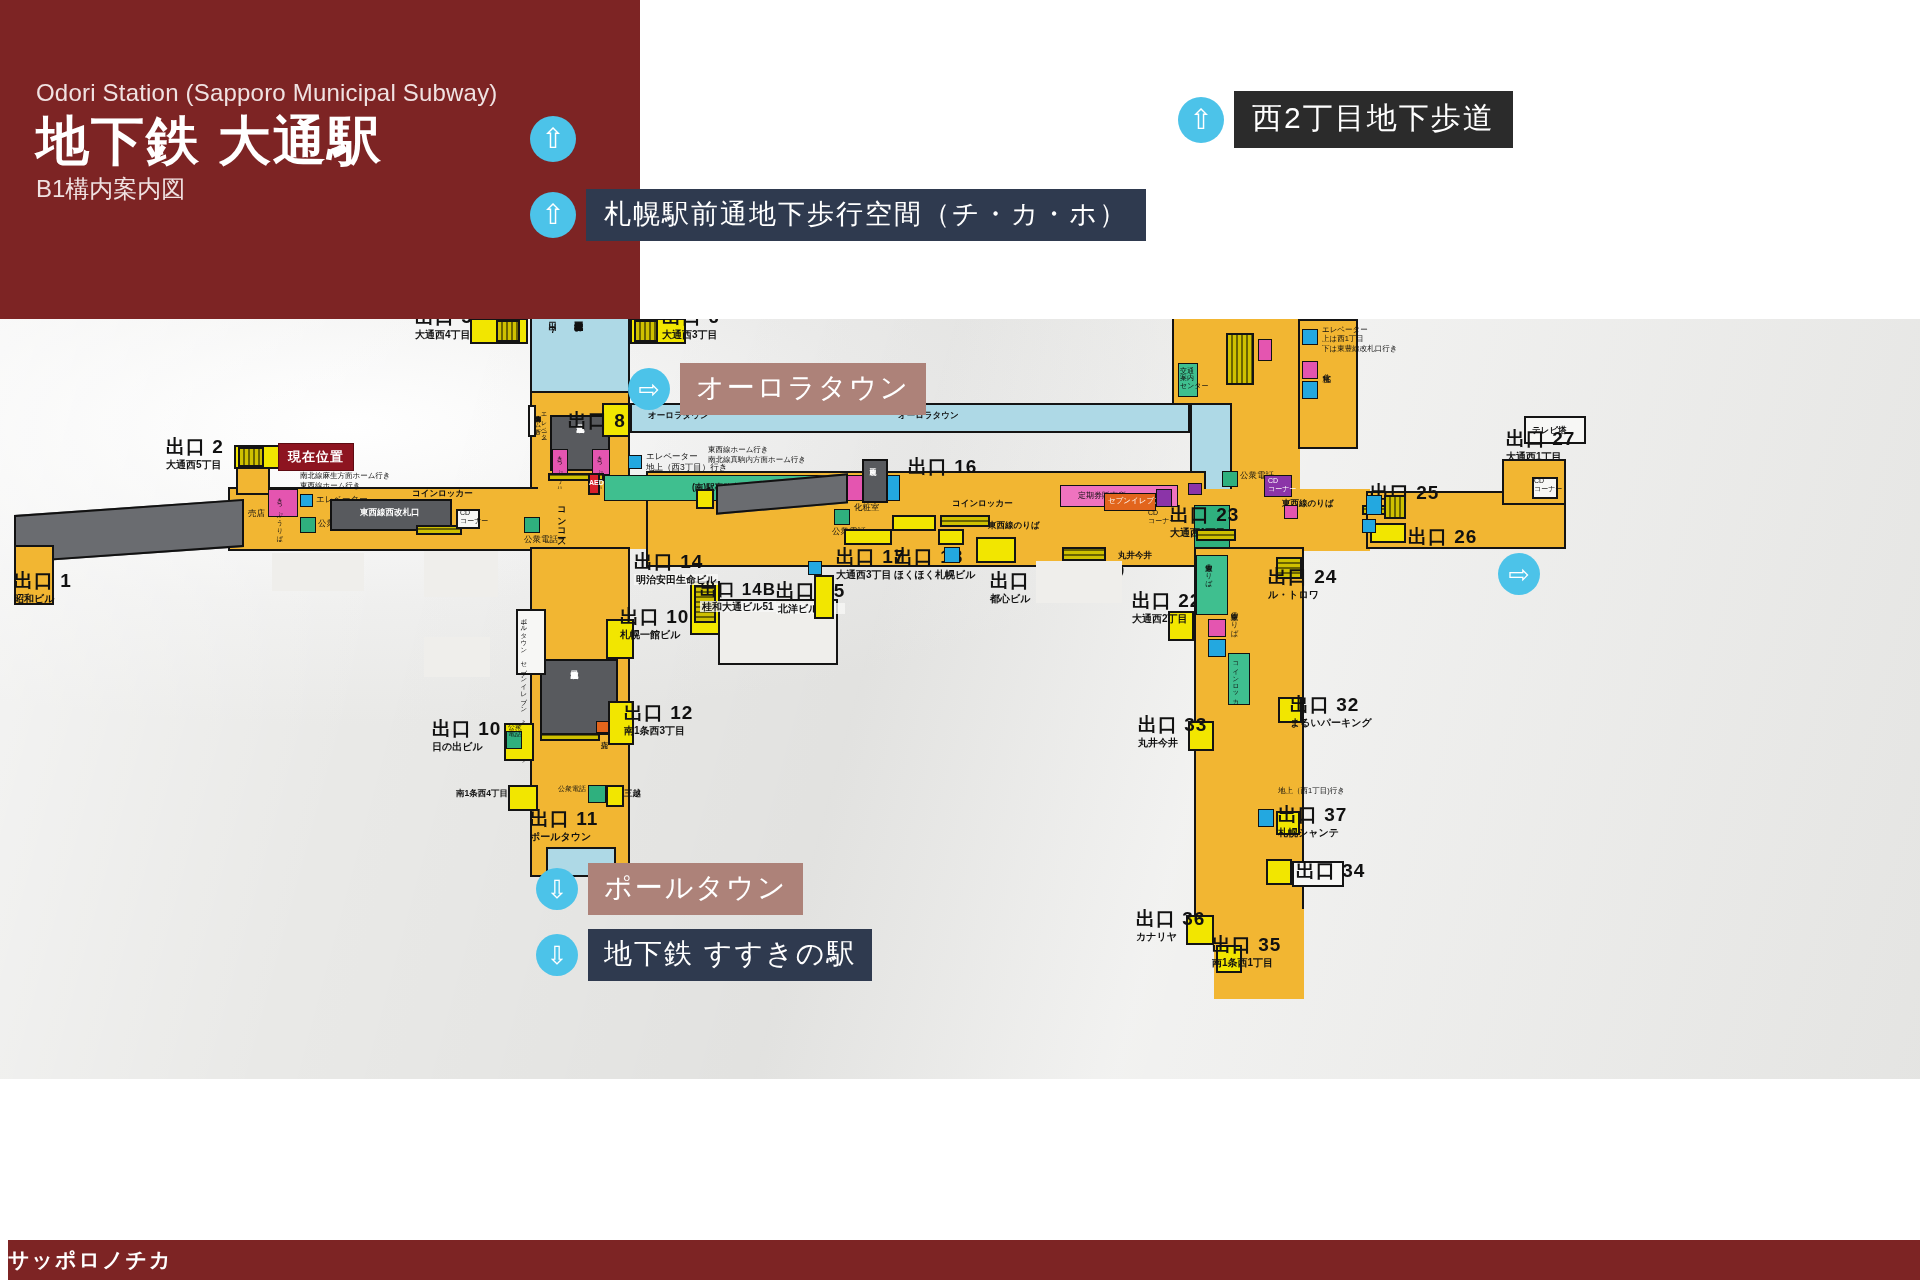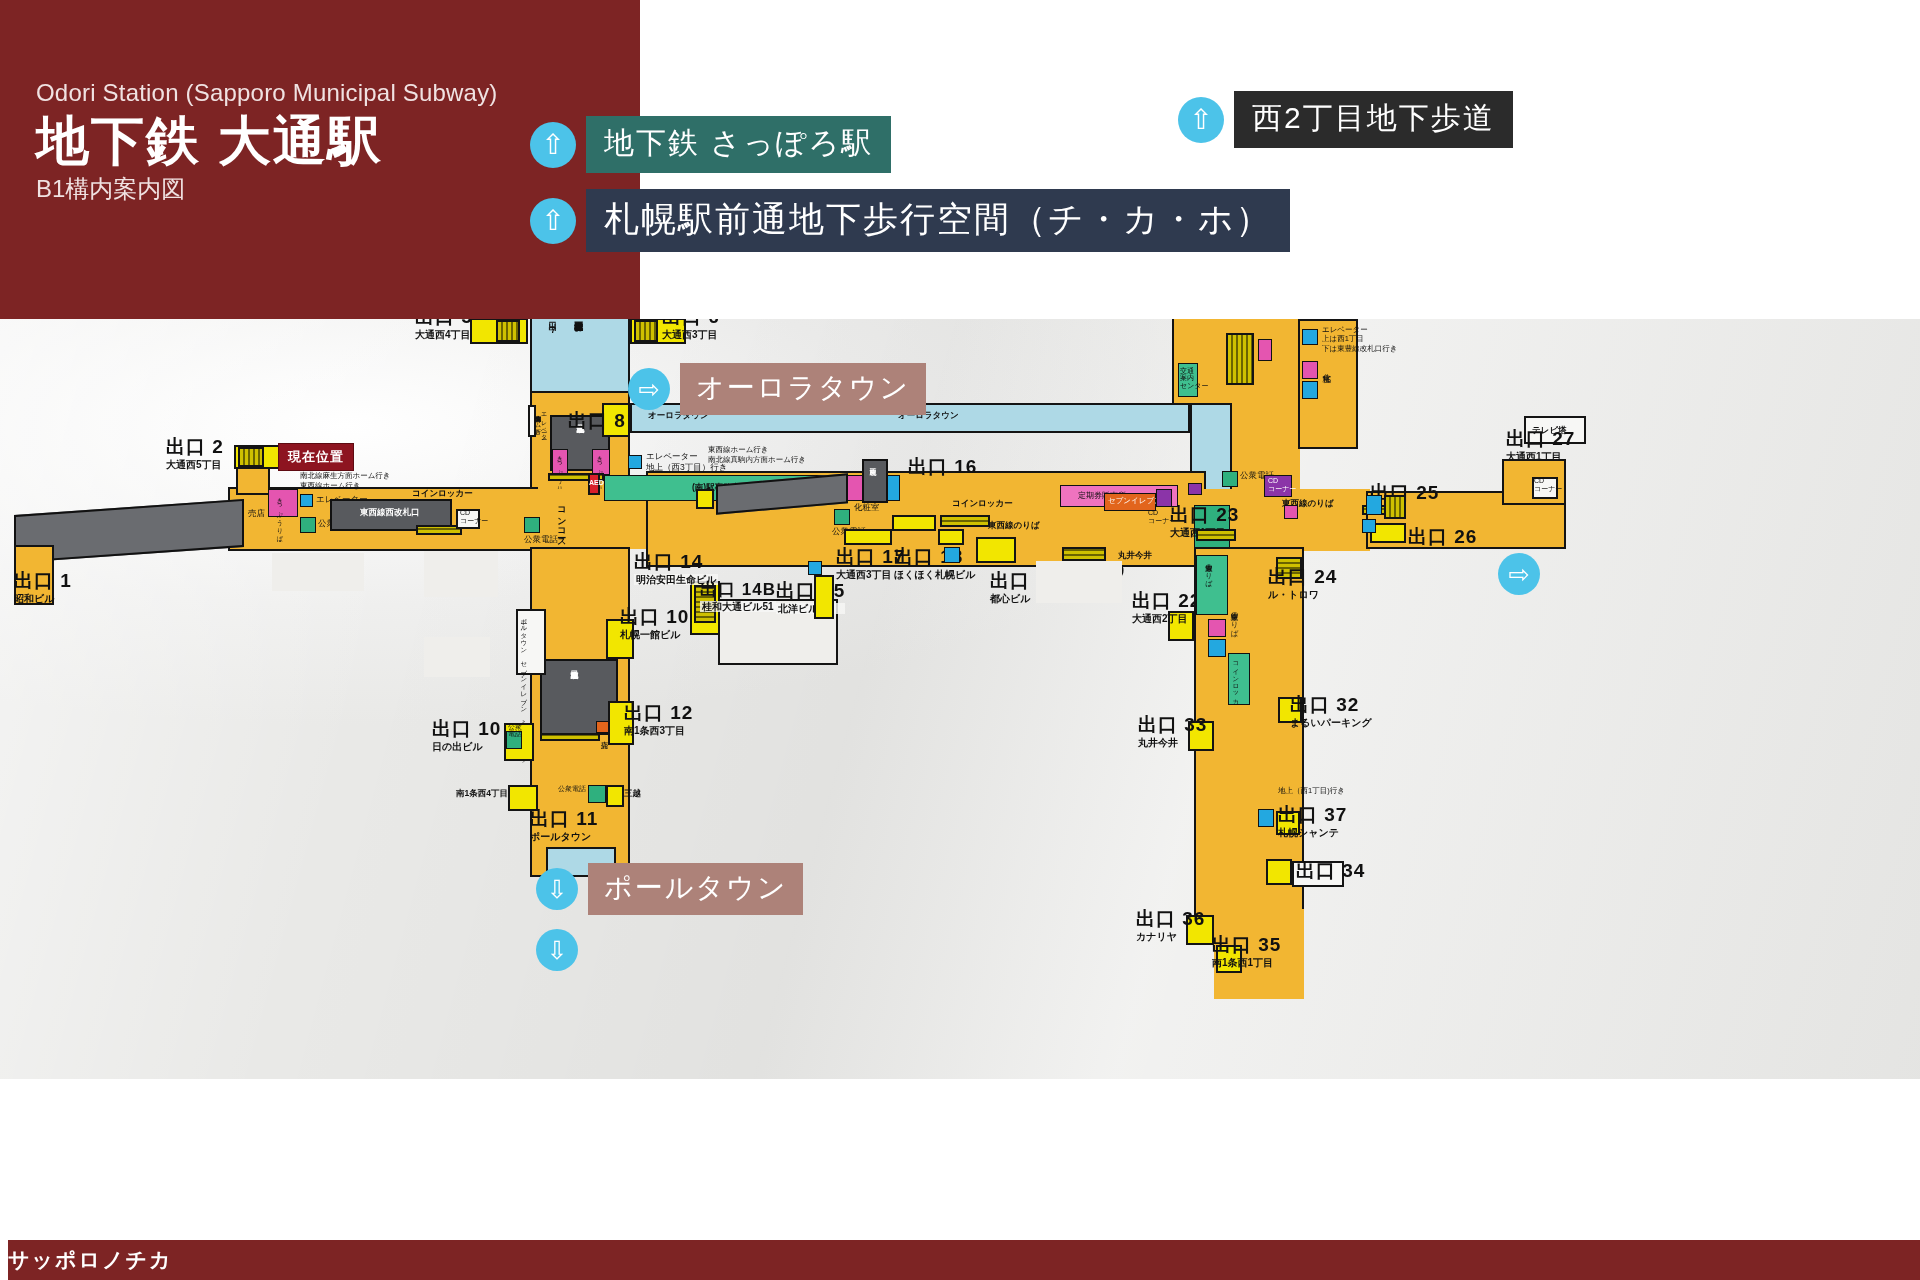--- a/index.html
+++ b/index.html
@@ -34,21 +34,21 @@
   .dir-circle {
     width: 46px; height: 46px; border-radius: 50%;
     background: #4cc3e9; flex: 0 0 auto;
     display: flex; align-items: center; justify-content: center;
     color: #fff; font-size: 28px; line-height: 1;
   }
   .dir-label {
     margin-left: 10px; color: #fff; padding: 7px 18px 9px 18px;
     font-size: 30px; letter-spacing: 2px; white-space: nowrap;
   }
-  .dir-label.sm { font-size: 35px; }
+  .dir-label.sm { font-size: 27px; }
 
   
   #map-canvas {
     position: absolute; left: 0; top: 319px; width: 1920px; height: 921px;
     background: #f4f4f3;
     overflow: hidden;
   }
   #map-paper {
     position: absolute; left: 0; top: 0; width: 1920px; height: 760px;
     background:
@@ -129,21 +129,20 @@
 <body>
 
 <div id="header-panel">
   <div id="station-title-en">Odori Station (Sapporo Municipal Subway)</div>
   <div id="station-title-ja">地下鉄 大通駅</div>
   <div id="station-subtitle-ja">B1構内案内図</div>
 </div>
 
 <div class="dirchip" style="left:530px; top:116px;">
   <div class="dir-circle">⇧</div>
-  <div class="dir-label" style="background:#2f6f68;">地下鉄 さっぽろ駅</div>
 </div>
 
 <div class="dirchip" style="left:530px; top:189px;">
   <div class="dir-circle">⇧</div>
   <div class="dir-label sm" style="background:#2f3a4f;">札幌駅前通地下歩行空間（チ・カ・ホ）</div>
 </div>
 
 <div class="dirchip" style="left:1178px; top:91px;">
   <div class="dir-circle">⇧</div>
   <div class="dir-label" style="background:#2b2b2b;">西2丁目地下歩道</div>
@@ -482,18 +481,19 @@
     <div class="dir-circle">⇨</div>
   </div>
 
   <div class="mapchip" style="left:536px; top:544px;">
     <div class="dir-circle">⇩</div>
     <div class="dir-label" style="background:#ad8279;">ポールタウン</div>
   </div>
 
   <div class="mapchip" style="left:536px; top:610px;">
     <div class="dir-circle">⇩</div>
+    <div class="dir-label" style="background:#2f3a4f;">地下鉄 すすきの駅</div>
   </div>
 </div>
 
 <div id="footer-bar">
   <div id="footer-brand">サッポロノチカ</div>
 </div>
 
 </body></html>

